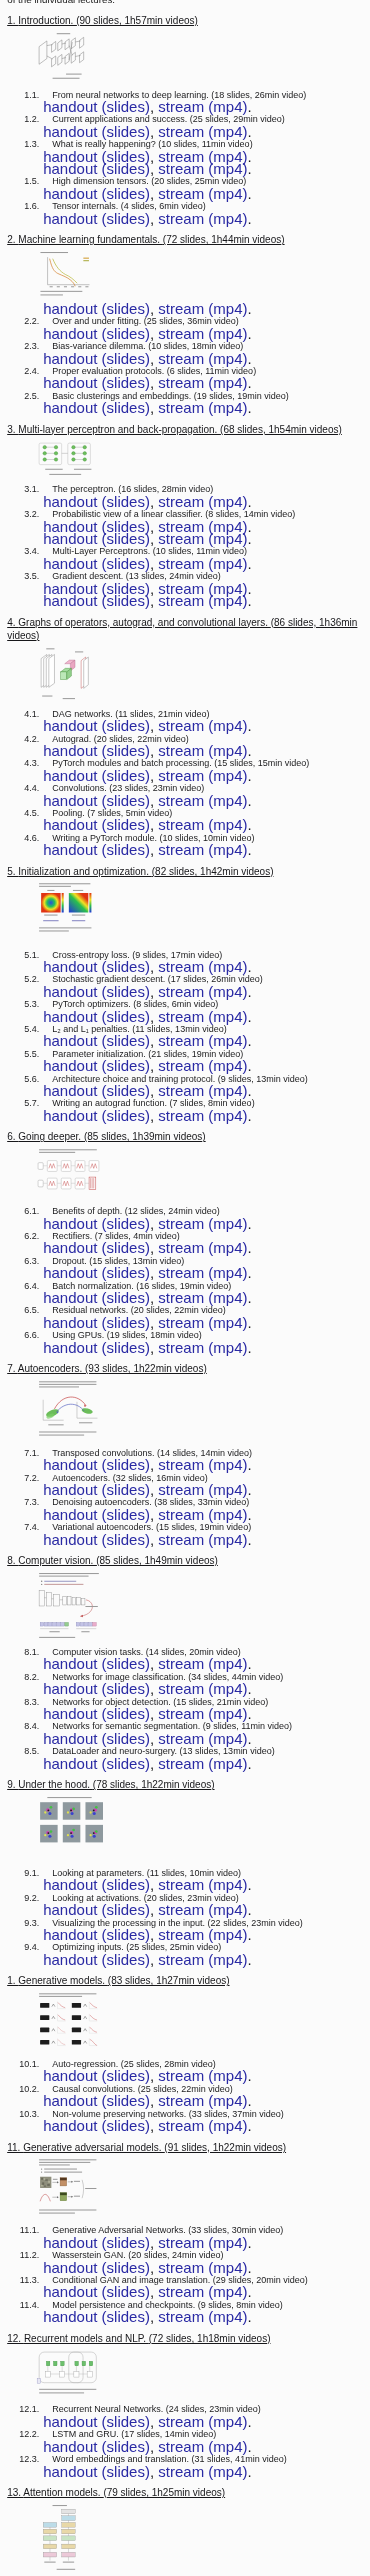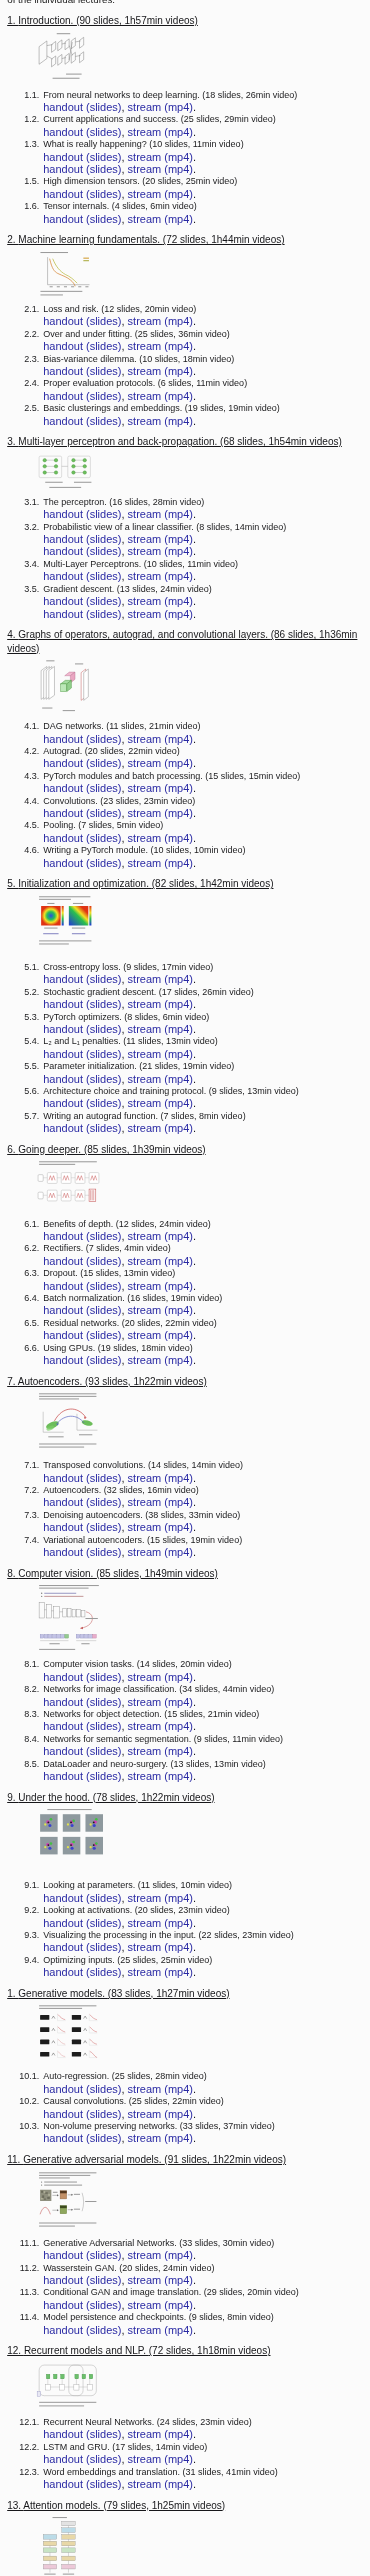--- a/index.html
+++ b/index.html
@@ -9,22 +9,22 @@
     font-family:"Liberation Sans", sans-serif;
   }
   .content{padding:0 9.3px 0 7.2px;}
   .intro-line{font-size:9.8px;line-height:10.3px;margin-top:-4.6px;margin-bottom:8.2px;color:#222;}
   .section{margin-bottom:1px;}
   .section-heading{font-size:10px;line-height:13.4px;margin-top:8.2px;margin-bottom:4.1px;color:#17171a;text-decoration:underline;}
   .thumb{margin:2.1px 0 4.1px 29px;}
   .thumb svg{display:block;}
   .items{margin-top:5.2px;}
   .item-line{display:flex;font-size:9px;line-height:12.4px;}
-  .item-num{width:32px;flex:none;text-align:right;padding-right:4px;}
-  .item-links{margin-left:36px;font-size:11px;line-height:12.4px;}
+  .item-num{width:32px;flex:none;text-align:right;padding-right:13px;}
+  .item-links{margin-left:36px;font-size:15px;line-height:12.4px;}
   a.lnk{color:#2a2aa4;text-decoration:none;cursor:pointer;}
   .sep{color:#1b1b1d;}
 </style>
 </head>
 <body>
 
 <div class="content">
   <div class="intro-line">of the individual lectures.</div>
   <div id="sections">
   <div class="section">
@@ -143,24 +143,20 @@
               <rect x="68" y="69" width="6" height="2"></rect>
               <rect x="82" y="69" width="6" height="2"></rect>
               <rect x="96" y="69" width="6" height="2"></rect>
             </g>
  <rect x="8" y="78" width="82" height="2" fill="#9a9a9a"></rect>
             <rect x="8" y="85" width="44" height="2" fill="#9a9a9a"></rect>
 </svg>
         </div>
     <div class="items">
   <div>
-    <div class="item-line">
-      <span class="item-num">2.1.</span>
-      <span>Loss and risk. (12 slides, 20min video)</span>
-    </div>
     <div class="item-links">
       <a class="lnk">handout</a><span class="sep"> </span><a class="lnk">(slides)</a><span class="sep">, </span><a class="lnk">stream</a><span class="sep"> </span><a class="lnk">(mp4)</a><span class="sep">.</span>
     </div>
   </div>
 
   <div>
     <div class="item-line">
       <span class="item-num">2.2.</span>
       <span>Over and under fitting. (25 slides, 36min video)</span>
     </div>

